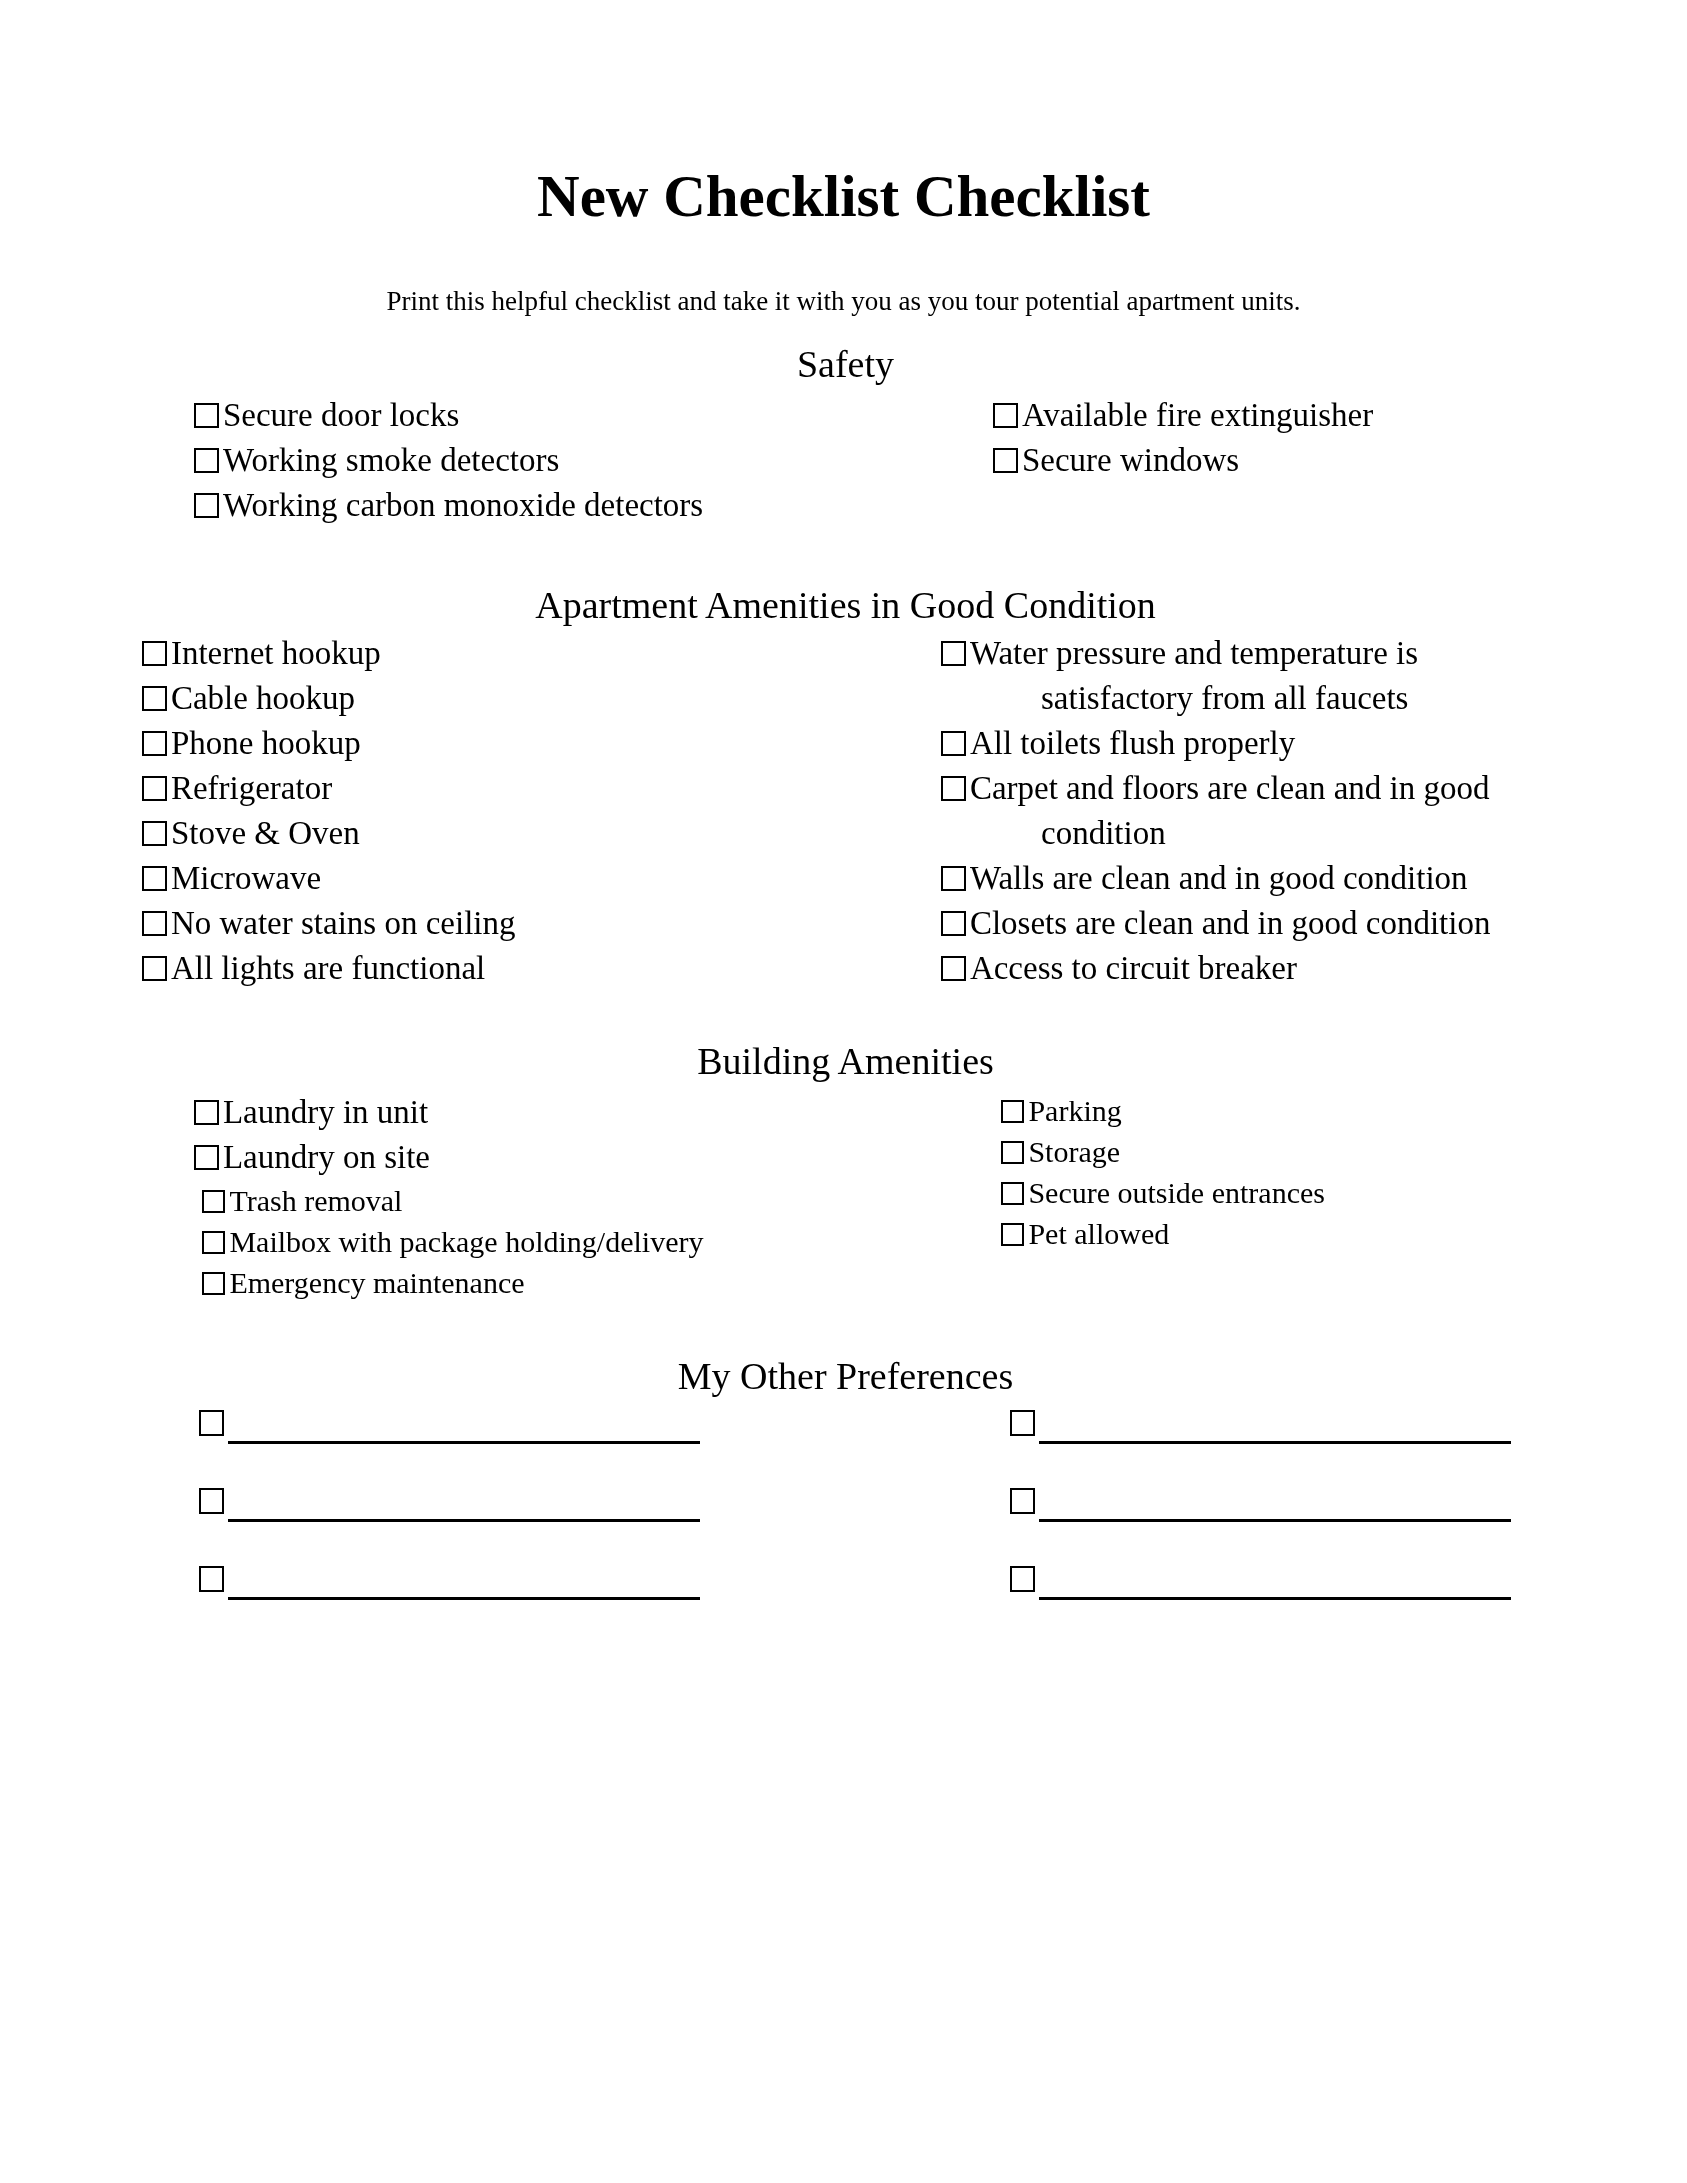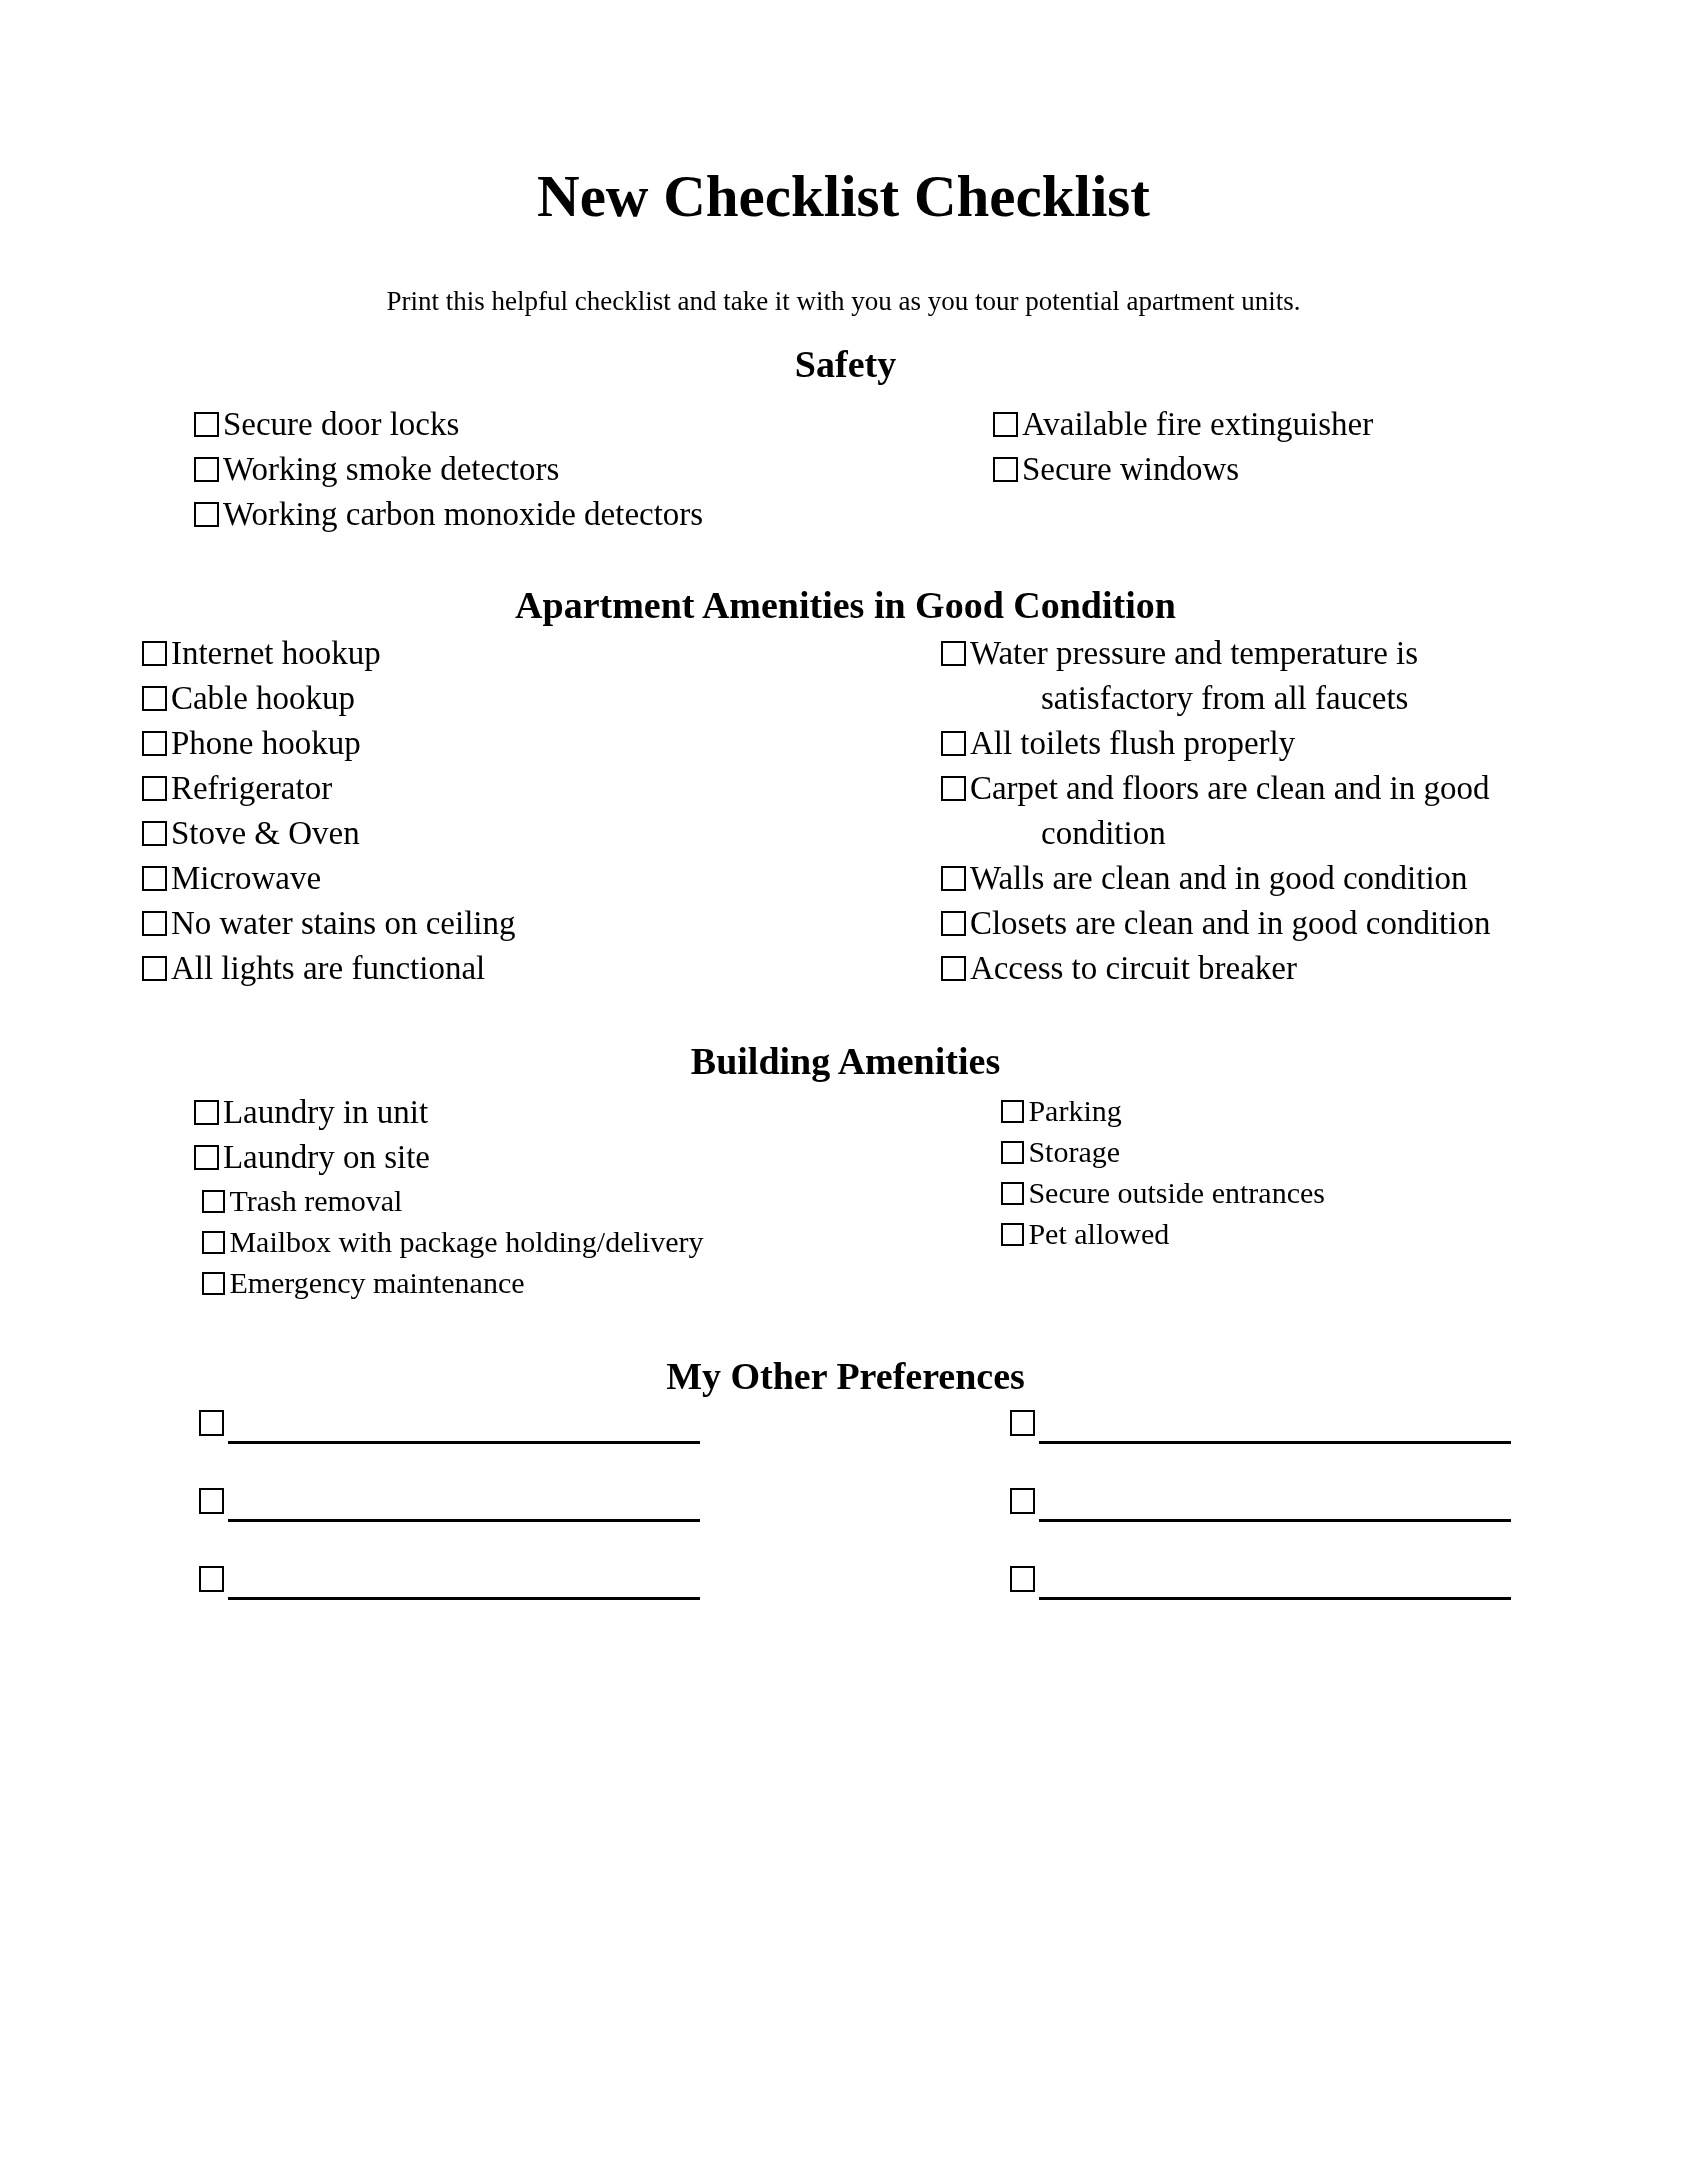--- a/index.html
+++ b/index.html
@@ -18,32 +18,32 @@
     margin: 0; text-align: center;
     font-size: 59px; font-weight: bold; line-height: 68px;
   }
   .subtitle {
     position: absolute; top: 282px; left: 0; right: 0;
     margin: 4px; text-align: center;
     font-size: 27px; line-height: 31px;
   }
   .heading {
     position: absolute; left: 4px; right: 0; margin: 0;
-    text-align: center; font-size: 38px; font-weight: bold; line-height: 45px;
+    text-align: center; font-size: 38px; font-weight: normal; line-height: 45px;
   }
   .h-safety { top: 342px; }
   .h-amen   { top: 583px; }
   .h-bldg   { top: 1039px; }
   .h-pref   { top: 1354px; }
 
   .cols {
     position: absolute; left: 0; right: 0;
     display: flex; padding-left: 194px;
   }
-  .l-safety { top: 402px; }
+  .l-safety { top: 393px; }
   .l-amen   { top: 631px; }
   .l-bldg   { top: 1090px; }
 
   .cols ul { list-style: none; margin: 0; padding: 0; }
   .col-left  { width: 799px; flex: none; }
   .col-right { flex: 1; min-width: 0; }
 
   li.item {
     font-size: 33px; line-height: 45px;
     white-space: pre-line;

